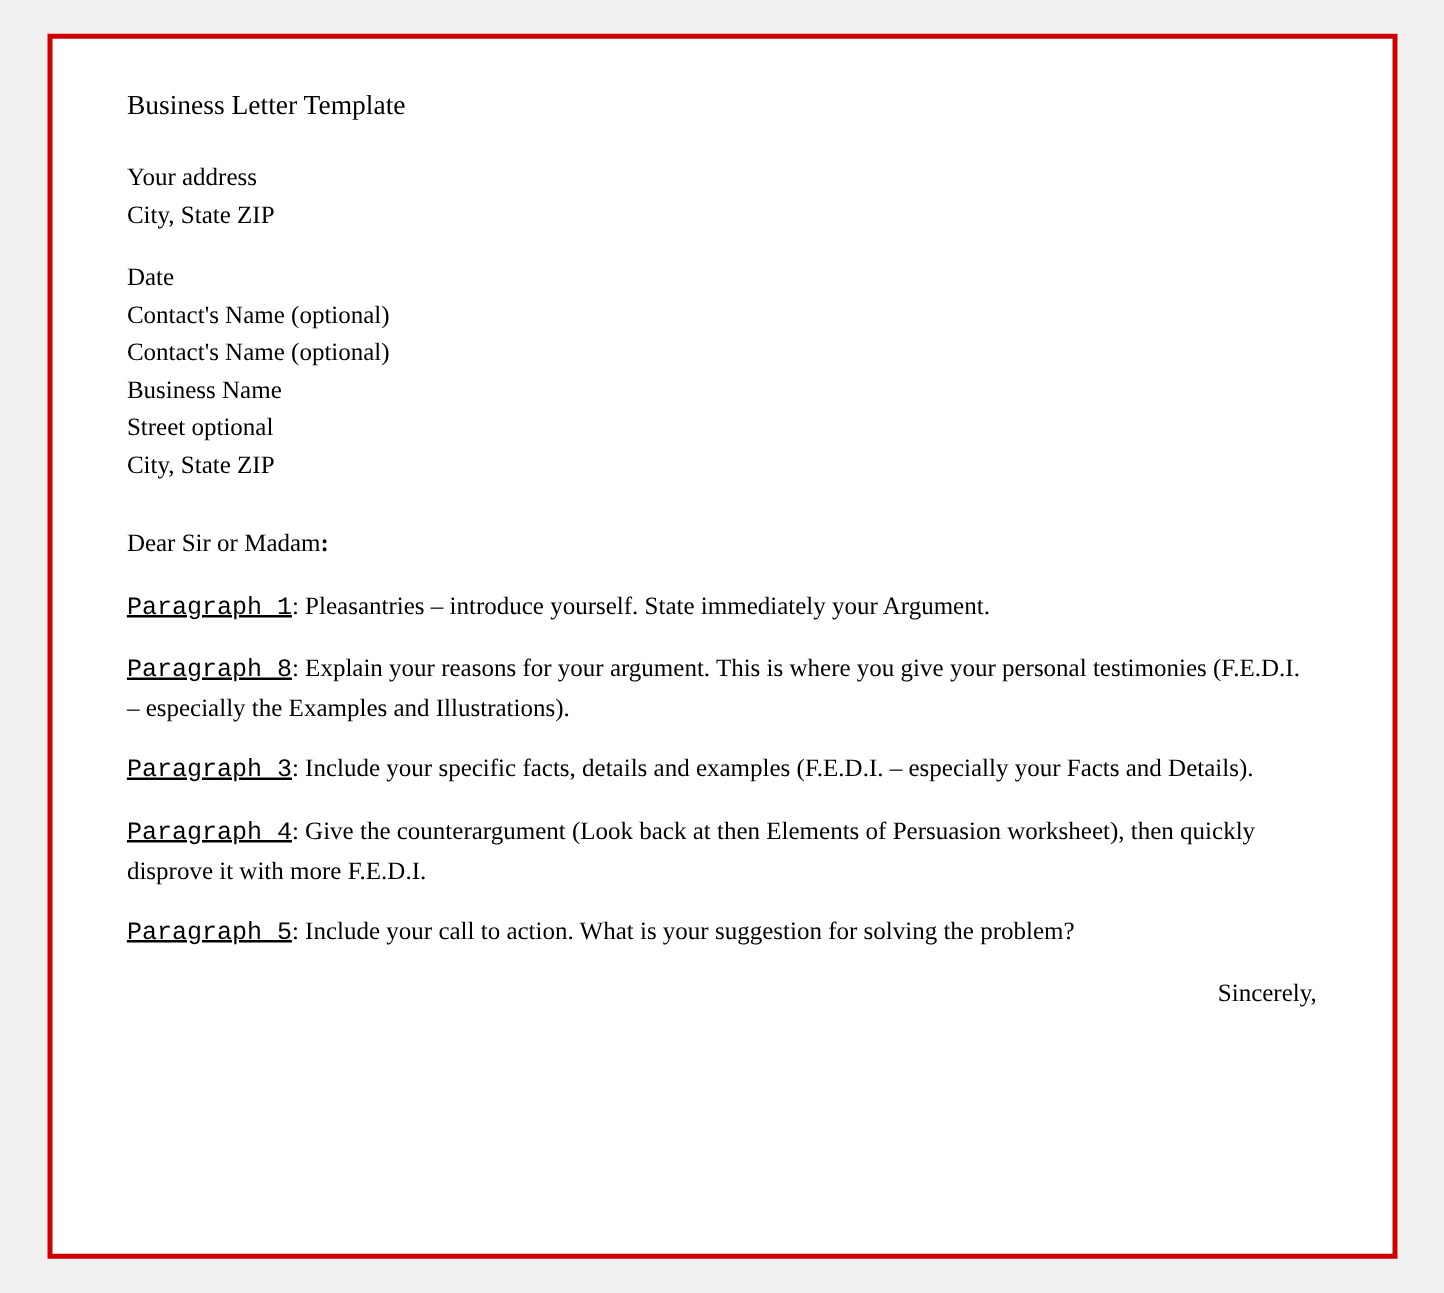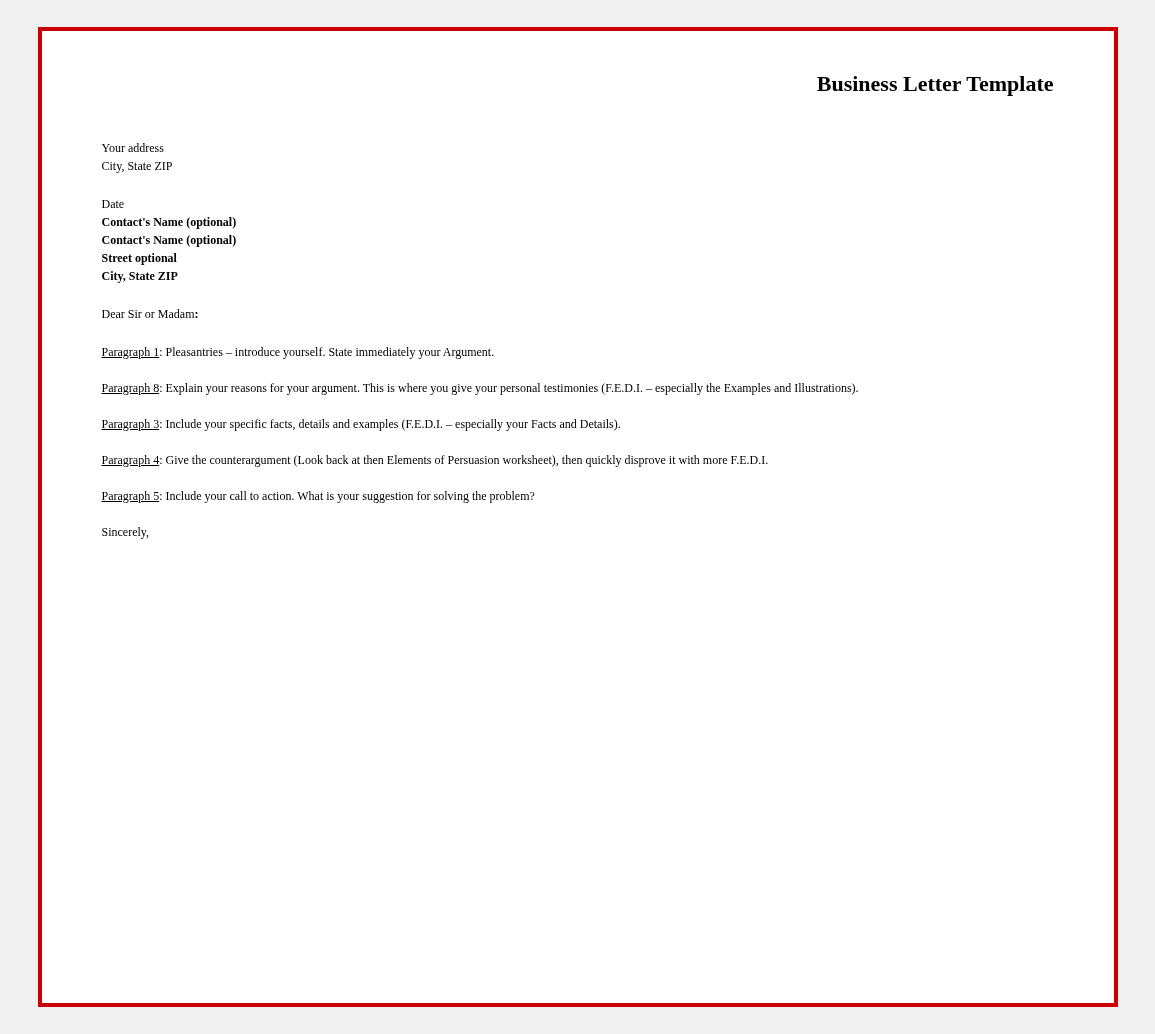--- a/index.html
+++ b/index.html
@@ -29,68 +29,69 @@
     .letter-container {
       width: 1080px;
       height: 980px;
       background: #ffffff;
       border: 4px solid #cc0000;
       padding: 40px 60px;
       position: relative;
     }
 
     .letter-title {
-      text-align: right;
+      text-align: left;
       font-size: 22px;
-      font-weight: bold;
-      margin-bottom: 42px;
+      font-weight: normal;
+      margin-bottom: 30px;
       font-family: "Times New Roman", Times, serif;
     }
 
     .letter-body {
-      font-size: 12px;
+      font-size: 20px;
       font-family: "Times New Roman", Times, serif;
       line-height: 1.5;
     }
 
     .address-block {
       margin-bottom: 20px;
     }
 
     .address-line {
       display: block;
     }
 
     .date-block {
     }
 
     .recipient-block {
-      margin-bottom: 20px;
-      font-weight: bold;
+      margin-bottom: 33px;
     }
 
     .salutation {
       margin-bottom: 20px;
     }
 
     .salutation .bold-colon {
       font-weight: bold;
     }
 
     .paragraph-block {
       margin-bottom: 18px;
     }
 
     .para-label {
       text-decoration: underline;
       font-weight: normal;
+      font-family: Liberation Mono, monospace;
     }
 
     .closing-block {
       margin-bottom: 60px;
+      text-align: right;
     }
 
     .signature-block {
       margin-top: 10px;
     }
   </style>
 </head>
 <body>
 
 <div class="page-wrapper">
@@ -105,20 +106,21 @@
         <span class="address-line">City, State  ZIP</span>
       </div>
 
       <div class="date-block">
         <span>Date</span>
       </div>
 
       <div class="recipient-block">
         <span class="address-line">Contact's Name  (optional)</span>
         <span class="address-line">Contact's Name (optional)</span>
+        <span class="address-line">Business Name</span>
         <span class="address-line">Street optional</span>
         <span class="address-line">City, State  ZIP</span>
       </div>
 
       <div class="salutation">
         <span>Dear Sir or Madam</span><span class="bold-colon">:</span>
       </div>
 
       <div class="paragraph-block">
         <span class="para-label">Paragraph 1</span><span>:  Pleasantries – introduce yourself.  State immediately your Argument.</span>

